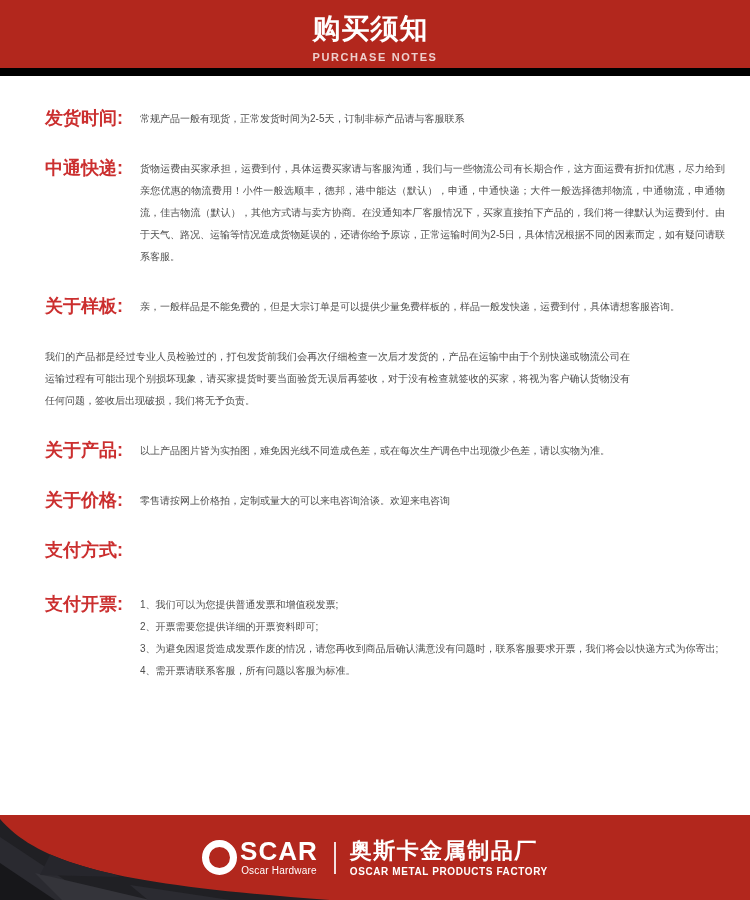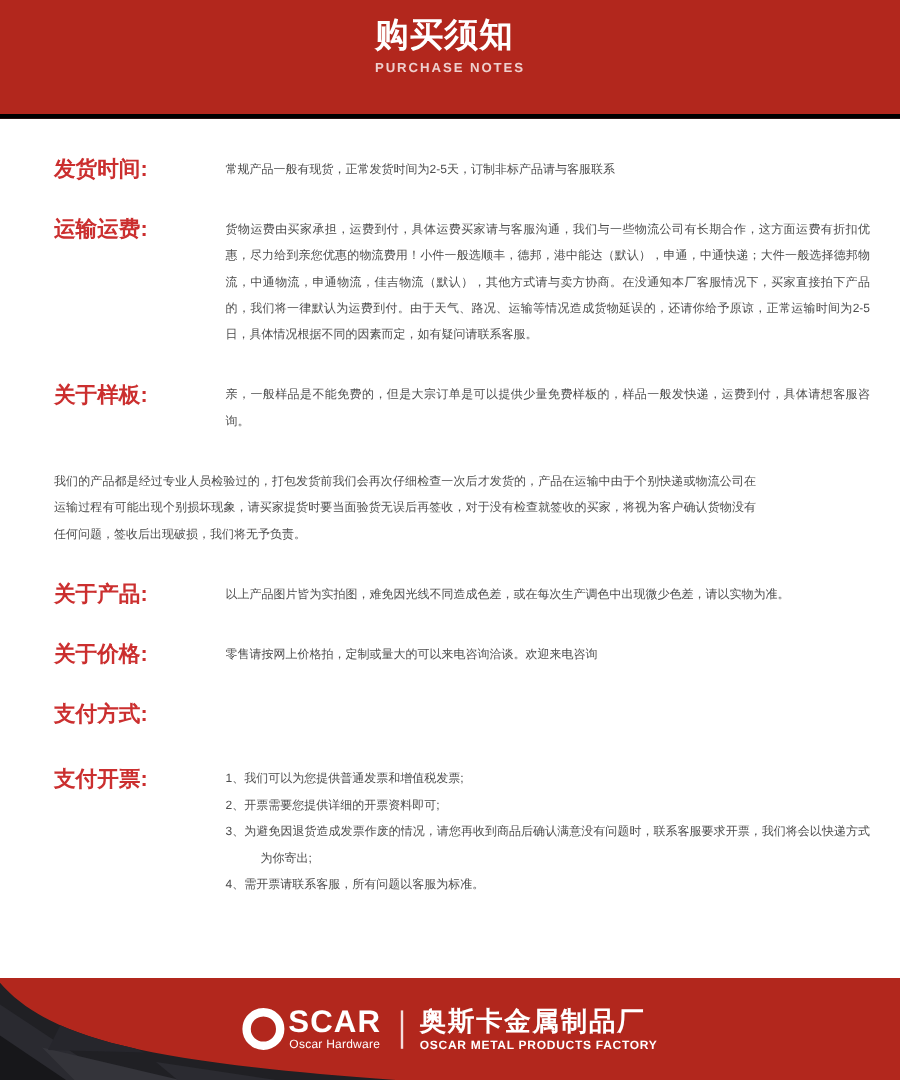--- a/index.html
+++ b/index.html
@@ -4,35 +4,35 @@
 <style>
   * { margin:0; padding:0; box-sizing:border-box; }
   html,body { background:#ffffff; }
   .page {
     position:relative; width:750px; height:900px; margin:0 auto;
     background:#ffffff; overflow:hidden;
     font-family:"Liberation Sans","DejaVu Sans",sans-serif;
   }
   
   .header {
-    height:99px; background:#b2271d; text-align:center;
-    border-bottom:4px solid #000000;
+    height:76px; background:#b2271d; text-align:center;
+    border-bottom:8px solid #000000;
   }
   .header-inner { display:inline-block; text-align:left; padding-top:13px; }
   .header-title {
     color:#ffffff; font-size:28px; font-weight:bold; letter-spacing:1px;
     line-height:32px;
   }
   .header-sub {
     color:rgba(255,255,255,0.78); font-size:11px; font-weight:bold;
     letter-spacing:1.6px; margin-top:6px;
   }
   
   .main { padding:31px 25px 0 45px; }
-  .section { display:flex; margin-bottom:27px;gap:48px; }
+  .section { display:flex; margin-bottom:27px; }
   .section.tight { margin-bottom:32px; }
   .sec-label {
     width:95px; flex-shrink:0;
     color:#cb2f2f; font-size:18px; font-weight:bold; line-height:22px;
     white-space:nowrap;
   }
   .sec-body {
     width:585px; color:#4d4d4d; font-size:10px; line-height:22px;
     padding-top:1px; text-align:justify;
   }
@@ -85,21 +85,21 @@
   </div>
 
   <div class="main">
 
     <div class="section">
       <div class="sec-label">发货时间:</div>
       <div class="sec-body">常规产品一般有现货，正常发货时间为2-5天，订制非标产品请与客服联系</div>
     </div>
 
     <div class="section">
-      <div class="sec-label">运输运费:</div>
+      <div class="sec-label">中通快递:</div>
       <div class="sec-body">货物运费由买家承担，运费到付，具体运费买家请与客服沟通，我们与一些物流公司有长期合作，这方面运费有折扣优惠，尽力给到亲您优惠的物流费用！小件一般选顺丰，德邦，港中能达（默认），申通，中通快递；大件一般选择德邦物流，中通物流，申通物流，佳吉物流（默认），其他方式请与卖方协商。在没通知本厂客服情况下，买家直接拍下产品的，我们将一律默认为运费到付。由于天气、路况、运输等情况造成货物延误的，还请你给予原谅，正常运输时间为2-5日，具体情况根据不同的因素而定，如有疑问请联系客服。</div>
     </div>
 
     <div class="section">
       <div class="sec-label">关于样板:</div>
       <div class="sec-body">亲，一般样品是不能免费的，但是大宗订单是可以提供少量免费样板的，样品一般发快递，运费到付，具体请想客服咨询。</div>
     </div>
 
     <div class="section">
       <div class="sec-body">我们的产品都是经过专业人员检验过的，打包发货前我们会再次仔细检查一次后才发货的，产品在运输中由于个别快递或物流公司在运输过程有可能出现个别损坏现象，请买家提货时要当面验货无误后再签收，对于没有检查就签收的买家，将视为客户确认货物没有任何问题，签收后出现破损，我们将无予负责。</div>

